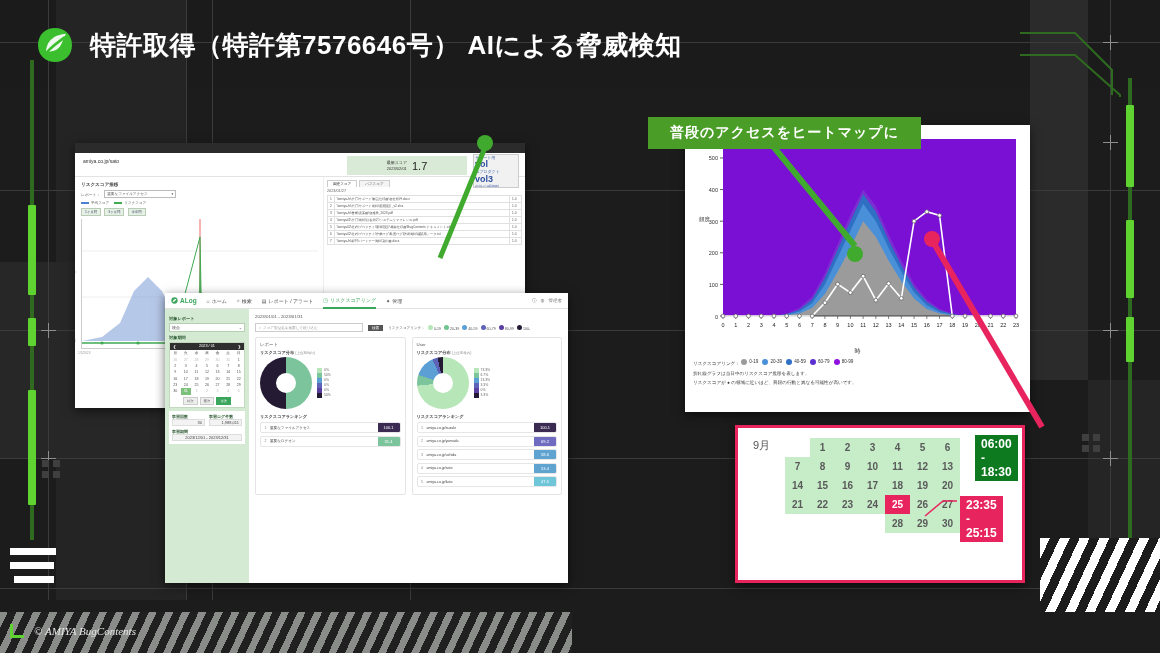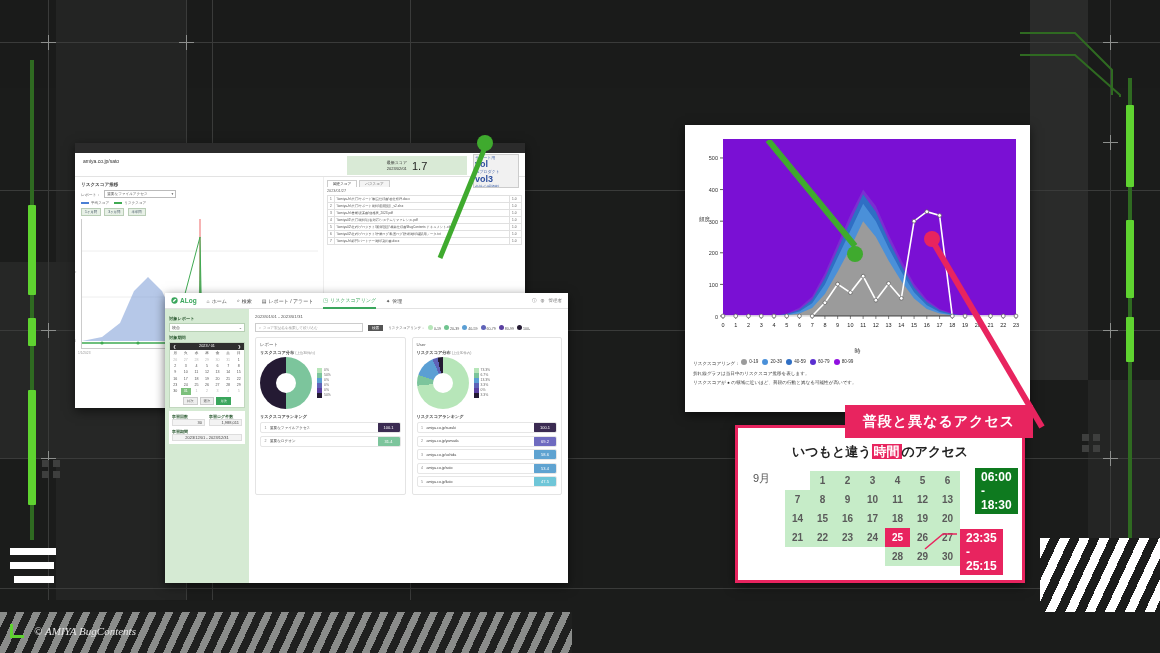--- a/index.html
+++ b/index.html
@@ -238,20 +238,30 @@
       <i></i>
       <i></i>
     </div>
 
   <div class="hamburger">
       <i></i>
       <i></i>
       <i></i>
     </div>
 
+  <div class="hdr">
+    <div class="logo-mark">
+      <svg width="38" height="38" viewBox="0 0 38 38">
+        <path d="M19 2 C29 2 36 9 36 19 C36 29 29 36 19 36 C9 36 2 29 2 19 C2 9 9 2 19 2 Z" fill="#3bbf2e"></path>
+        <path d="M10 27 C10 14 20 8 30 8 C26 13 27 20 20 24 C16 26 12 25 10 27 Z" fill="#ffffff" opacity="0.92"></path>
+        <path d="M9 29 C13 22 20 18 29 11" stroke="#3bbf2e" stroke-width="2.6" fill="none"></path>
+      </svg>
+    </div>
+    <div class="title">特許取得（特許第7576646号） AIによる脅威検知</div>
+  </div>
 
   <div class="shot shot-dash">
     <div class="dash-topbar"></div>
     <div class="dash-url">
       <span>amiya.co.jp/sato</span>
       <div class="score-box">
         <div class="lbl">
           <div>最新スコア</div>
           <div>2023/02/01</div>
         </div>
@@ -733,23 +743,20 @@
     <div class="xlab">時</div>
     <div class="chart-note">
       <span>リスクスコアリング：</span>
       <span id="chart-legend-items"><span class="lg"><i style="background:#9b9b9b"></i>0-19</span><span class="lg"><i style="background:#4a90d9"></i>20-39</span><span class="lg"><i style="background:#2f6fc4"></i>40-59</span><span class="lg"><i style="background:#5b2fd0"></i>60-79</span><span class="lg"><i style="background:#9010e0"></i>80-99</span></span>
     </div>
     <div class="chart-note">折れ線グラフは当日中のリスクスコア推移を表します。</div>
     <div class="chart-note">リスクスコアが ● の領域に近いほど、普段の行動と異なる可能性が高いです。</div>
   </div>
 
   <div class="shot shot-cal">
-    <div class="cal-title">
-      <span>いつもと違う</span><em>時間</em><span>のアクセス</span>
-    </div>
     <div class="cal2">
       <div class="cal2-month">9月</div>
       <div class="cal2-grid" id="anomaly-cal-grid">
           <span class="e"></span>
           <span>1</span>
           <span>2</span>
           <span>3</span>
           <span>4</span>
           <span>5</span>
           <span>6</span>
@@ -798,21 +805,21 @@
   <svg class="lead" style="left:760px;top:140px;width:110px;height:115px">
     <line x1="8" y1="0" x2="95" y2="106" stroke="#3faa2e" stroke-width="6"></line>
   </svg>
   <div class="lead-dot" style="left:847px;top:246px;background:#3faa2e"></div>
 
   <svg class="lead" style="left:920px;top:235px;width:130px;height:195px">
     <line x1="12" y1="5" x2="122" y2="192" stroke="#e8245f" stroke-width="6"></line>
   </svg>
   <div class="lead-dot" style="left:924px;top:231px;background:#e8245f"></div>
 
-  <div class="callout co-pink">普段と異なるアクセス</div>
+  <div class="callout co-green2">普段のアクセスをヒートマップに</div>
 
   <div class="stripes footer-l"></div>
   <div class="stripes footer-r"></div>
   <div class="foot">
     <div class="foot-corner"></div>
     <div class="foot-txt">© AMIYA BugContents</div>
   </div>
 
 </div>
 

